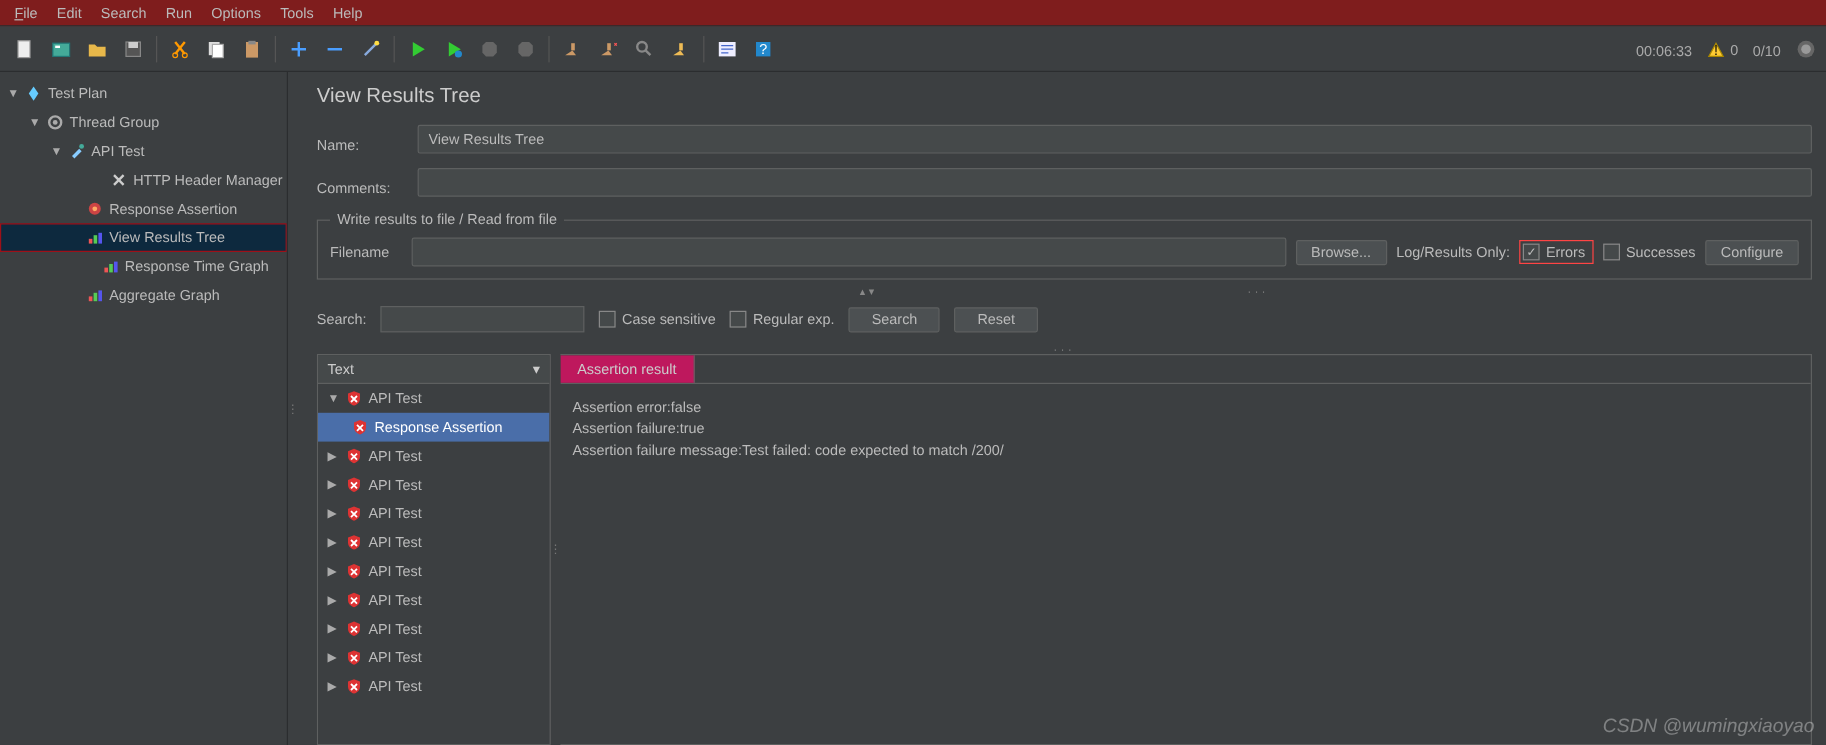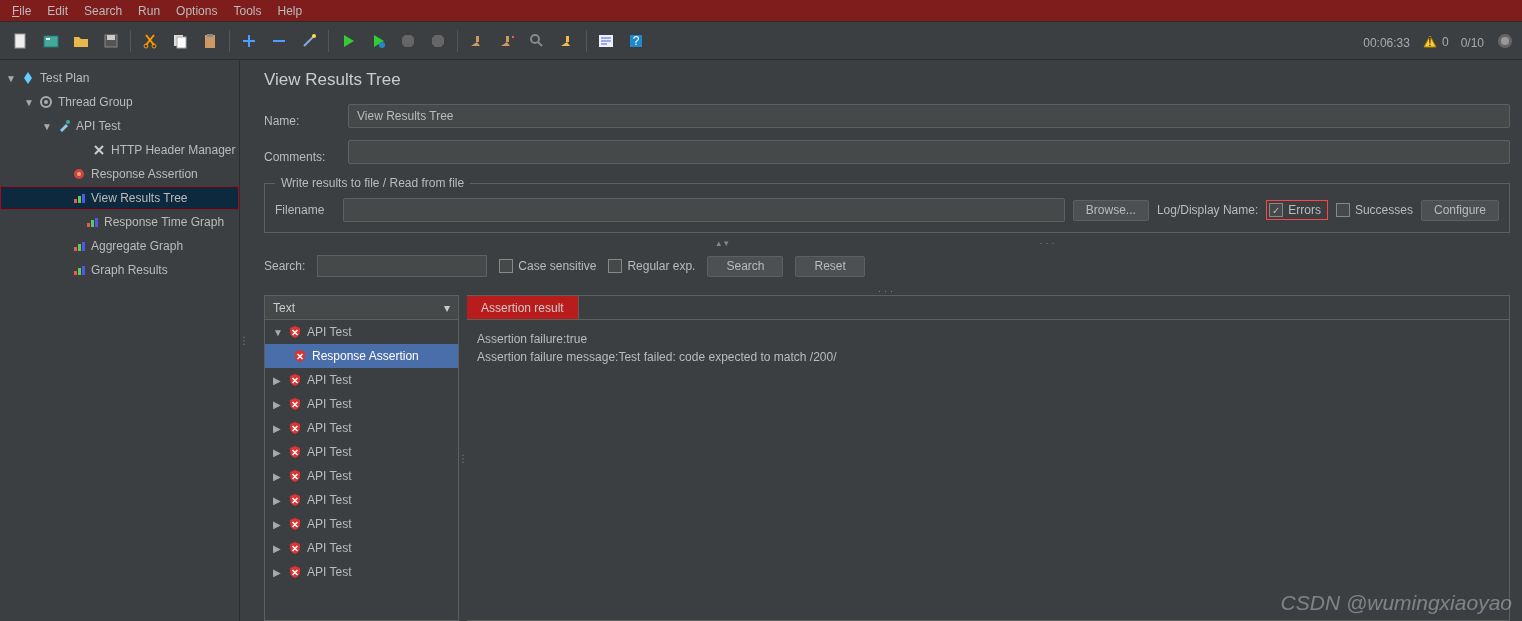--- a/index.html
+++ b/index.html
@@ -35,23 +35,23 @@
 .splitter { height:4px; display:flex; align-items:center; justify-content:center; color:#888; font-size:9px; letter-spacing:3px; margin:2px 0; }
 .results-area { display:flex; flex:1; gap:0; overflow:hidden; }
 .res-left { width:195px; border:1px solid #5e6060; display:flex; flex-direction:column; overflow:hidden; }
 .res-dropdown { height:24px; background:#45494a; border-bottom:1px solid #5e6060; display:flex; align-items:center; justify-content:space-between; padding:0 8px; color:#ccc; cursor:pointer; }
 .res-tree { flex:1; overflow:auto; }
 .res-item { display:flex; align-items:center; height:24px; padding-left:8px; gap:5px; cursor:pointer; }
 .res-item.selected-blue { background:#4a6ea9; color:#fff; }
 .res-item.child { padding-left:28px; }
 .res-right { flex:1; display:flex; flex-direction:column; border:1px solid #5e6060; border-left:none; overflow:hidden; }
 .tab-bar { height:24px; display:flex; border-bottom:1px solid #5e6060; }
-.tab { padding:0 14px; display:flex; align-items:center; background:#b91c1c; color:#ccc; border-right:1px solid #5e6060; }
+.tab { padding:0 14px; display:flex; align-items:center; background:#be185d; color:#ccc; border-right:1px solid #5e6060; }
 .res-text { padding:10px; color:#bbb; line-height:18px; }
-.watermark { position:absolute; bottom:6px; right:10px; color:rgba(255,255,255,.35); font-size:21px; font-style:italic; }
+.watermark { position:absolute; bottom:6px; right:10px; color:rgba(255,255,255,.35); font-size:16px; font-style:italic; }
 .handle { width:8px; display:flex; align-items:center; justify-content:center; color:#777; font-size:10px; cursor:col-resize; }
 svg { display:block; }
 </style>
 </head>
 <body>
 
 <div class="menu-bar">
   <span>File</span>
   <span>Edit</span>
   <span>Search</span>
@@ -256,49 +256,41 @@
         <span>Response Time Graph</span>
       </div>
     <div class="tree-item" style="padding-left:72px;">
         <svg width="14" height="14">
           <rect x="2" y="8" width="3" height="4" fill="#e55"></rect>
           <rect x="6" y="5" width="3" height="7" fill="#5c5"></rect>
           <rect x="10" y="3" width="3" height="9" fill="#55e"></rect>
         </svg>
         <span>Aggregate Graph</span>
       </div>
-    <div class="tree-item" style="padding-left:72px;">
-        <svg width="14" height="14">
-          <rect x="2" y="8" width="3" height="4" fill="#e55"></rect>
-          <rect x="6" y="5" width="3" height="7" fill="#5c5"></rect>
-          <rect x="10" y="3" width="3" height="9" fill="#55e"></rect>
-        </svg>
-        <span>Graph Results</span>
-      </div>
   </div>
 
   <div class="handle">⋮</div>
 
   <div class="content">
     <h2>View Results Tree</h2>
     <div class="form-row">
       <div class="form-label">Name:</div>
       <input class="form-input" value="View Results Tree" style="">
     </div>
     <div class="form-row">
       <div class="form-label">Comments:</div>
       <input class="form-input" style="">
     </div>
     <fieldset>
       <legend>Write results to file / Read from file</legend>
       <div class="file-row">
         <span class="file-label">Filename</span>
         <input class="form-input" style="flex: 1 1 0%;">
         <button class="btn">Browse...</button>
-        <span>Log/Display Name:</span>
+        <span>Log/Results Only:</span>
         <div class="cb errors-hl">
             <span class="cb-box checked"></span>
             <span>Errors</span>
           </div>
         <div class="cb">
             <span class="cb-box"></span>
             <span>Successes</span>
           </div>
         <button class="btn">Configure</button>
       </div>
@@ -415,20 +407,21 @@
               <span>API Test</span>
             </div>
         </div>
       </div>
       <div class="handle">⋮</div>
       <div class="res-right">
         <div class="tab-bar">
             <div class="tab">Assertion result</div>
           </div>
         <div class="res-text">
+          <div>Assertion error:false</div>
           <div>Assertion failure:true</div>
           <div>Assertion failure message:Test failed: code expected to match /200/</div>
         </div>
       </div>
     </div>
   </div>
 </div>
 
 <div class="watermark">CSDN @wumingxiaoyao</div>
 

